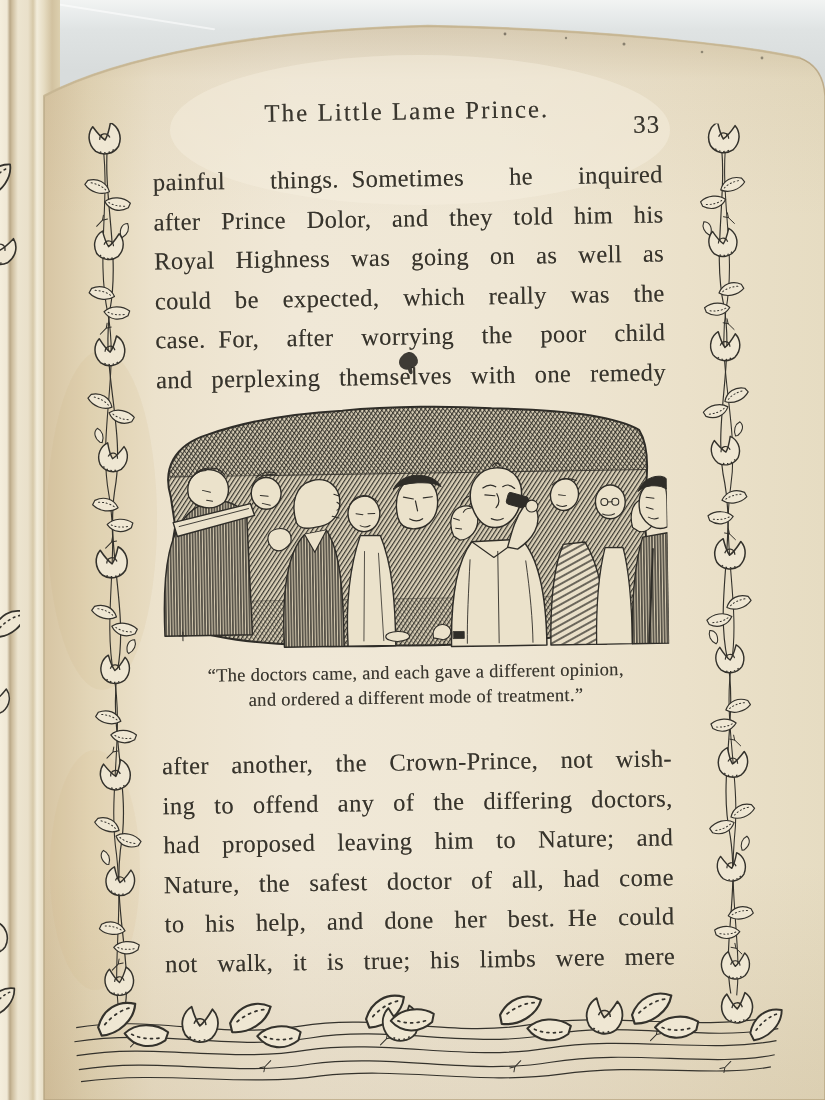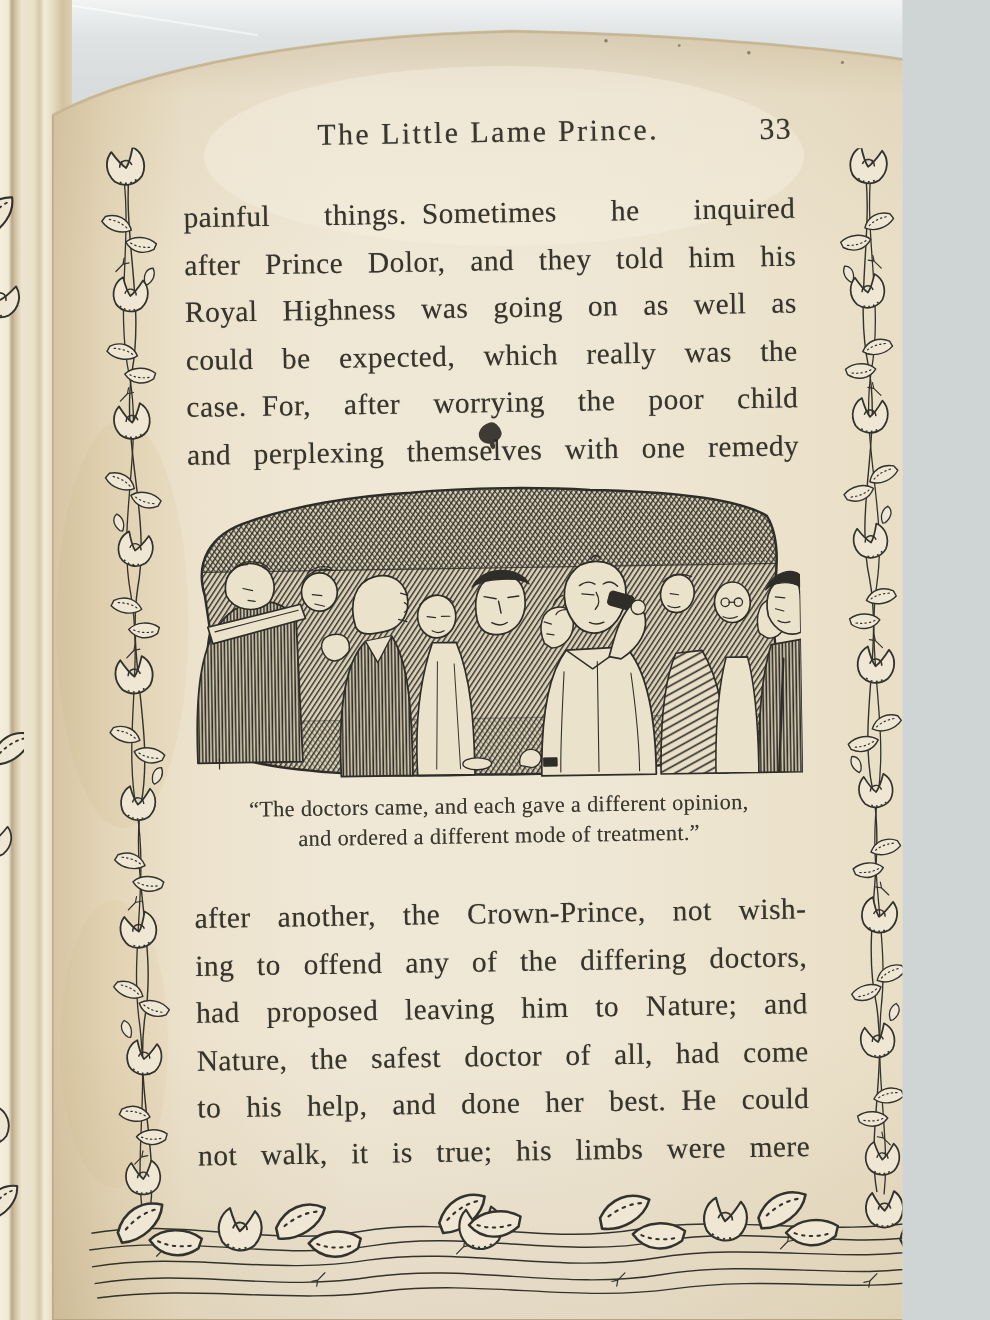--- a/index.html
+++ b/index.html
@@ -1,29 +1,29 @@
 <!DOCTYPE html>
 <html><head>
 <meta charset="utf-8">
 <style>
   html,body{margin:0;padding:0;background:#cfd4d4;}
-  .photo{position:relative;width:752px;height:1100px;overflow:hidden;
+  .photo{position:relative;width:825px;height:1100px;overflow:hidden;
     background:linear-gradient(180deg,#f2f4f3 0,#eaeded 12px,#dfe3e3 30px,#d8dcdc 70px,#dde1e1 100%);
     font-family:"Liberation Serif","DejaVu Serif",serif;}
   .scratch{position:absolute;left:46px;top:15px;width:170px;height:2px;background:rgba(255,255,255,.55);
     transform:rotate(9deg);border-radius:2px;}
   
   .stack{position:absolute;left:0;top:0;width:60px;height:1100px;overflow:hidden;
     background:linear-gradient(90deg,#f4eedc 0,#f0e9d6 7px,#b9a888 10px,#cdbd9d 12px,#ece4cf 18px,#e9e0ca 28px,#d6c8a8 33px,#f2ecdb 37px,#e6dcc2 44px,#d2c2a0 52px,#dccfae 60px);}
   .page-svg{position:absolute;left:0;top:0;}
   .content{position:absolute;left:44px;top:0;width:781px;height:1100px;
     transform:rotate(-0.9deg);transform-origin:50% 40%;color:#37342c;}
   .hdr{position:absolute;top:97px;left:113px;width:510px;text-align:center;
     font-size:25px;letter-spacing:2px;color:#3a372f;text-shadow:0 0 .6px rgba(45,42,35,.55);}
-  .hdr .num{position:absolute;right:2px;top:1px;letter-spacing:1px;margin-left:12px;}
+  .hdr .num{position:absolute;right:2px;top:17px;letter-spacing:1px;margin-left:12px;}
   .para{position:absolute;left:113px;width:510px;font-size:24.5px;line-height:39.5px;
     word-spacing:2px;letter-spacing:.4px;text-shadow:0 0 .6px rgba(45,42,35,.5);}
   .para .tline{text-align:justify;text-align-last:justify;}
   .p1{top:158px;}
   .p2{top:742px;}
   .illus{position:absolute;top:400px;left:110px;width:512px;height:254px;}
   .cap{position:absolute;top:660px;left:103px;width:530px;text-align:center;
     font-size:18.5px;line-height:25px;letter-spacing:.3px;color:#3a372f;text-shadow:0 0 .5px rgba(45,42,35,.5);}
   .blot{position:absolute;left:356px;top:352px;width:19px;height:17px;background:#26241f;opacity:.88;
     border-radius:62% 38% 55% 45%/55% 60% 40% 45%;transform:rotate(-14deg);}

